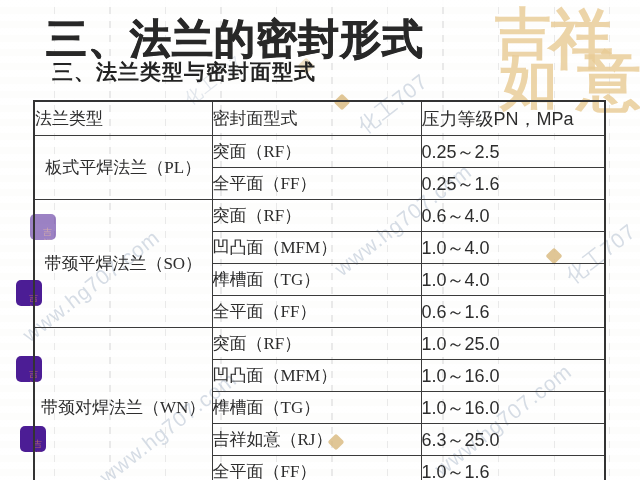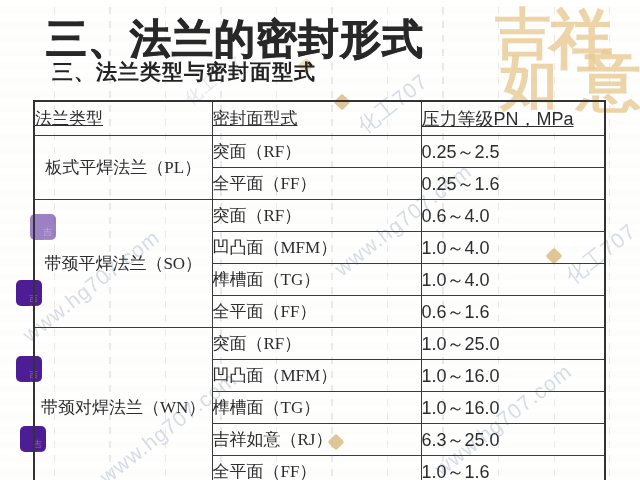--- a/index.html
+++ b/index.html
@@ -47,21 +47,21 @@
   table.flange{
     position:absolute;left:33px;top:100px;width:571px;z-index:1;
     border-collapse:collapse;table-layout:fixed;
     font-family:"Liberation Serif",serif;font-size:17px;color:#2d2d2d;
   }
   table.flange th, table.flange td{
     border:1.5px solid #3b3b3b;padding:0;vertical-align:middle;
     background:transparent;font-weight:normal;overflow:hidden;white-space:nowrap;
   }
   table.flange{border:2px solid #333;}
-  th{height:33px;text-align:left;text-decoration:underline;}
+  th{height:33px;text-align:left;}
   td{height:31px;}
   .col-type{width:178px;text-align:center;}
   .col-face{width:209px;padding-left:16px;text-align:left;}
   .col-pn{width:184px;padding-left:22px;text-align:left;font-family:"Liberation Sans",sans-serif;font-size:18px;}
   th.col-type{text-align:left;padding-left:15px;}
 </style>
 </head>
 <body>
 
 <div class="wm-layer">

